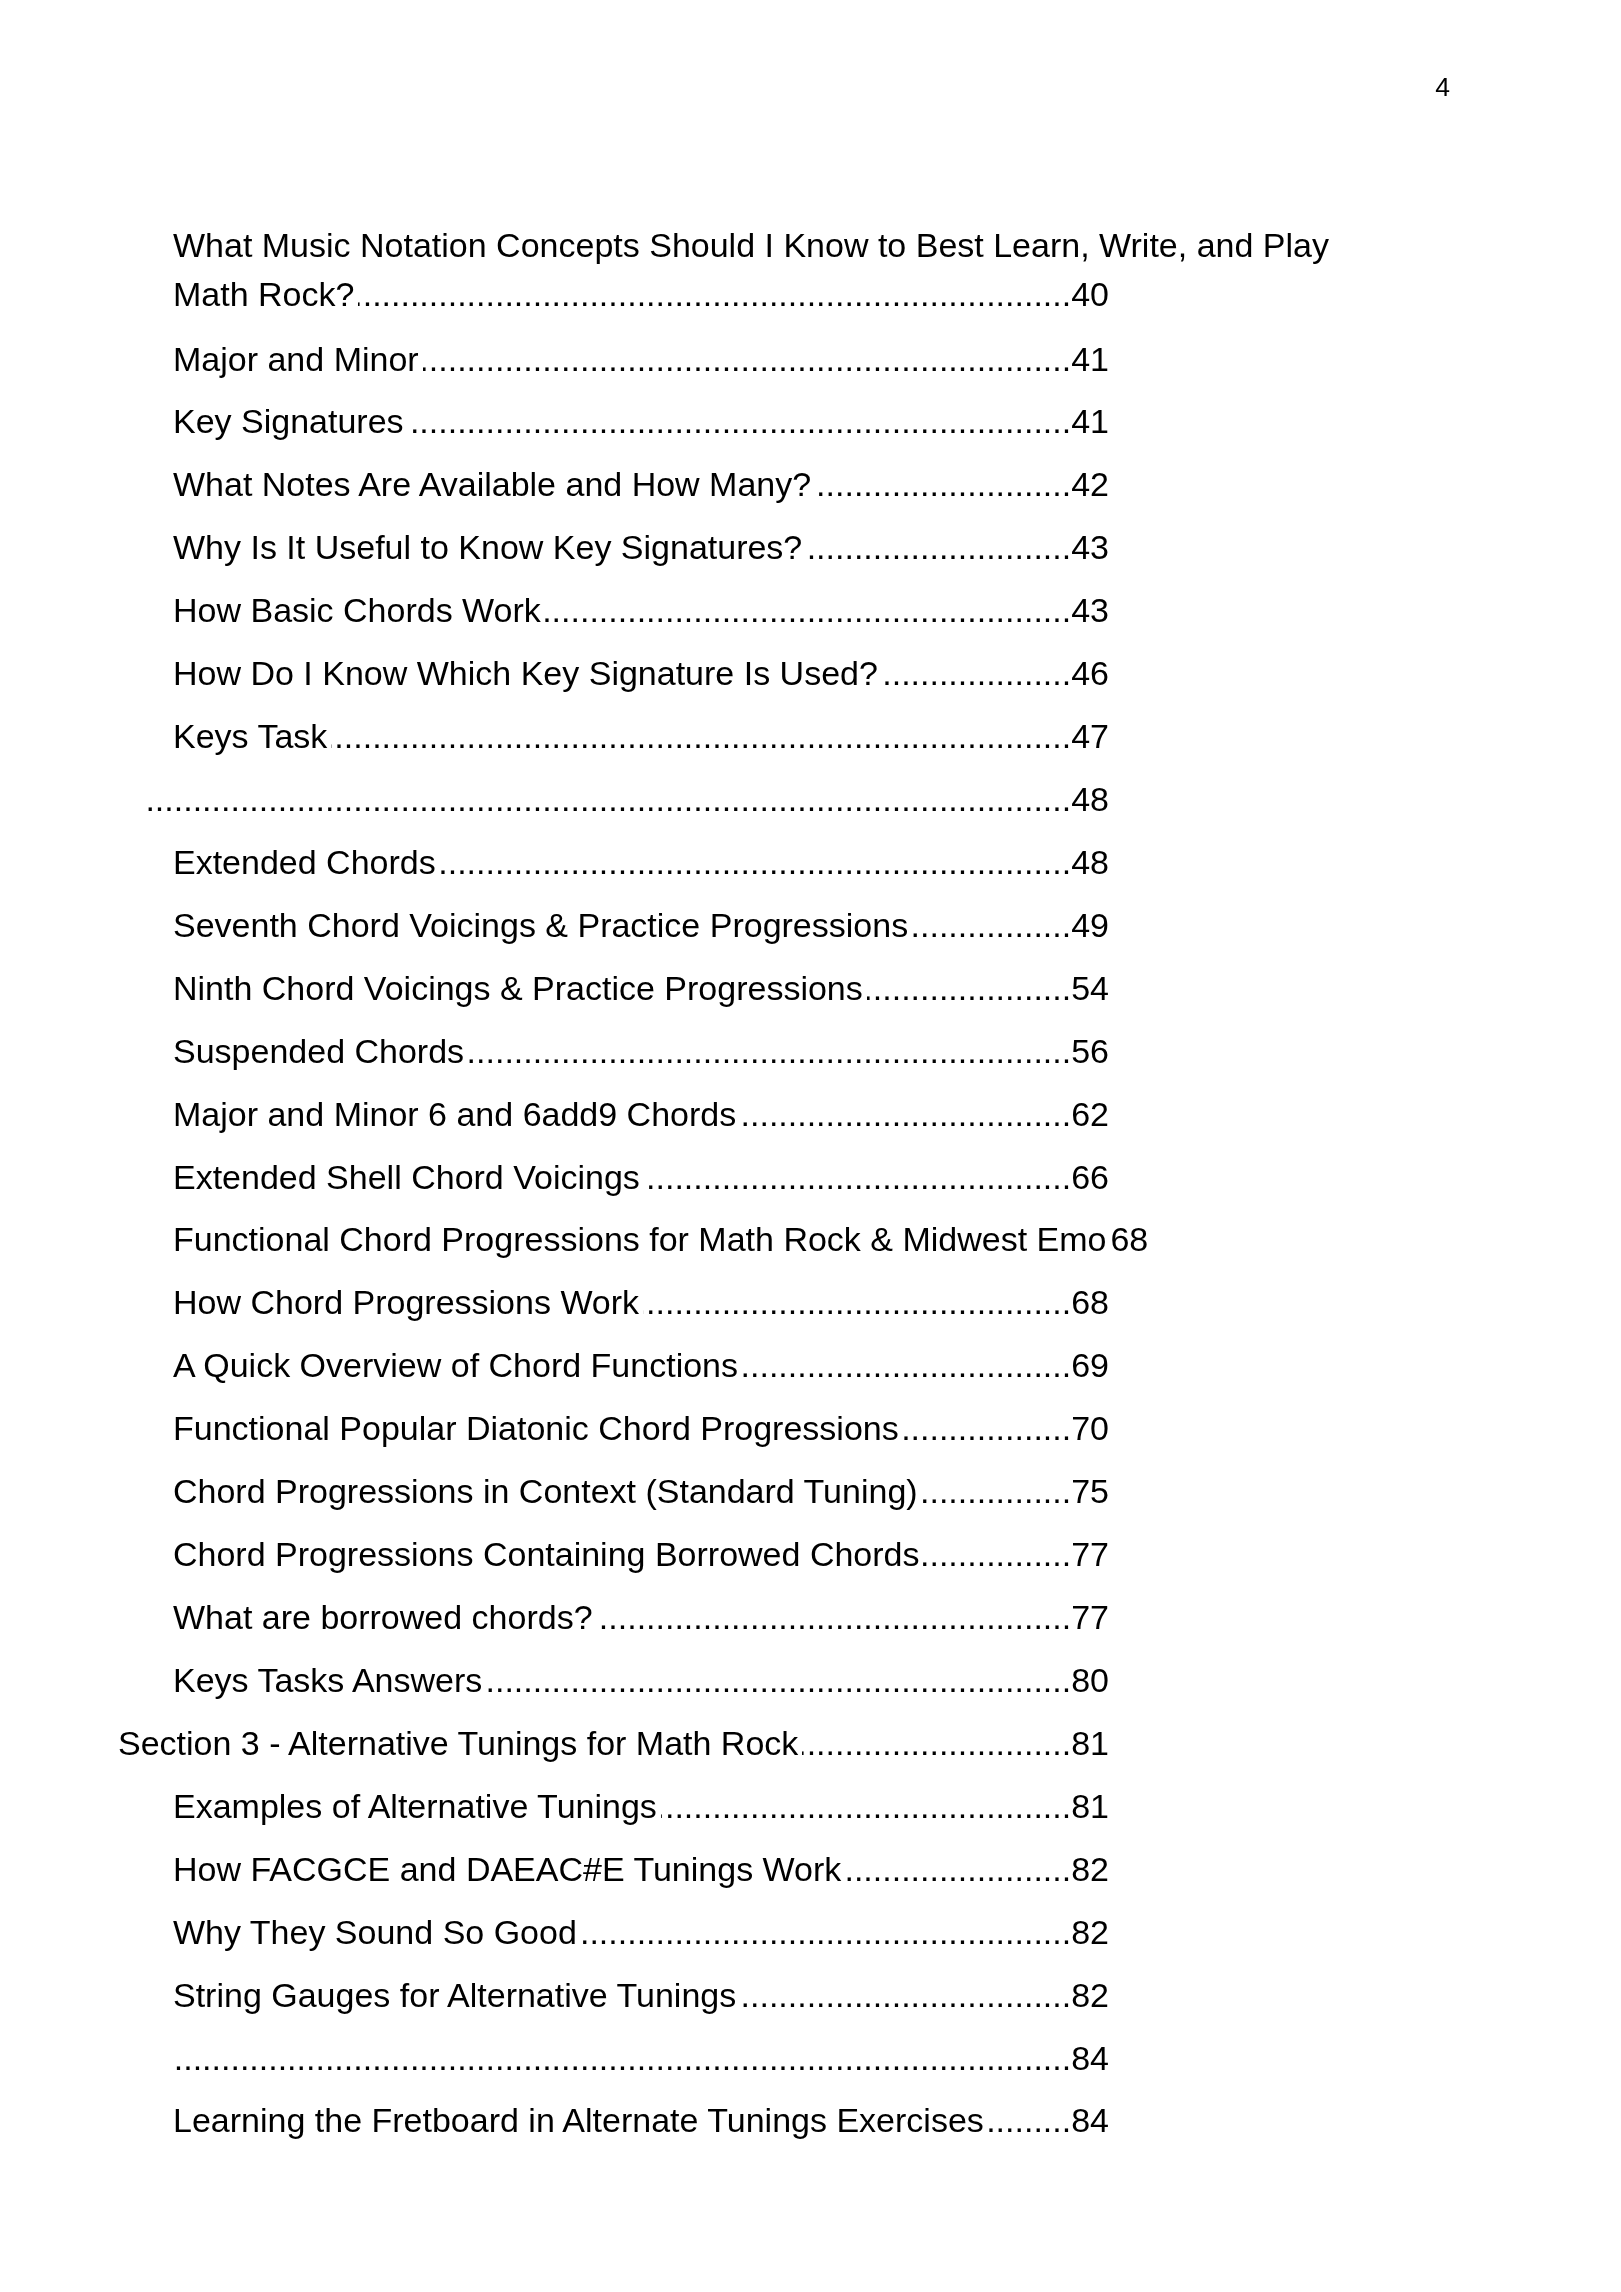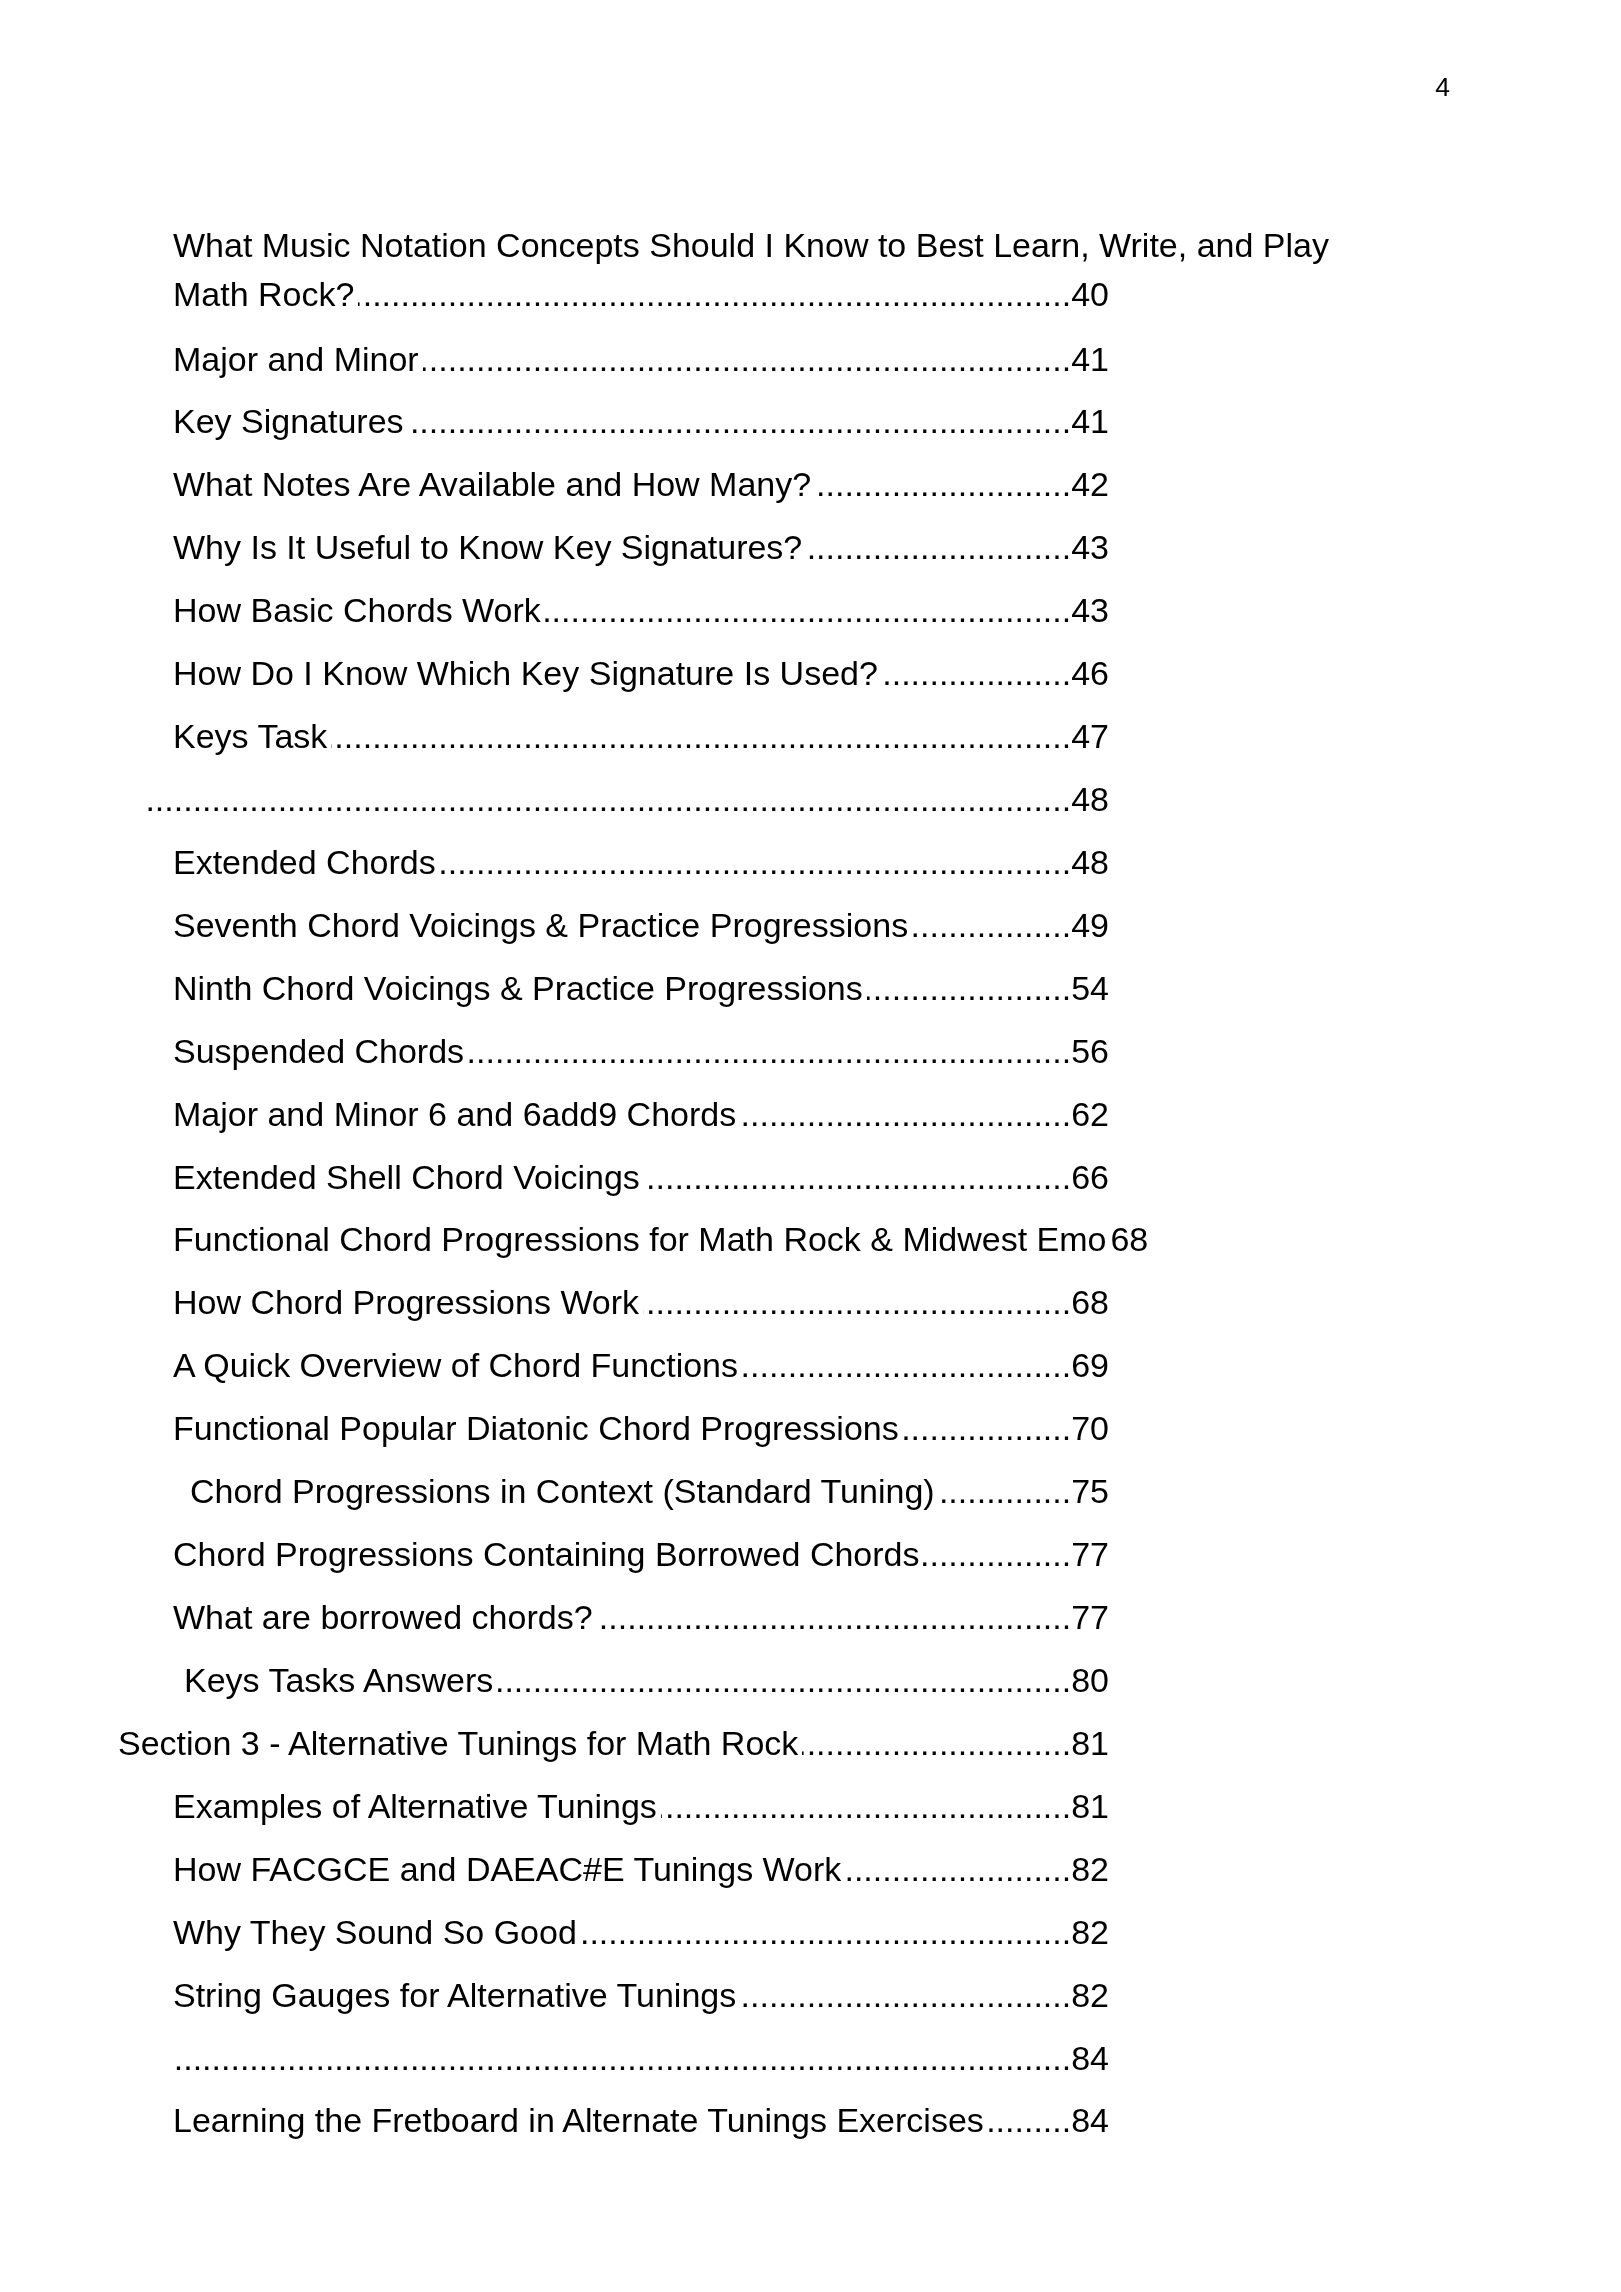--- a/index.html
+++ b/index.html
@@ -198,42 +198,42 @@
           <span class="page">69</span>
         </div>
       </div>
       <div class="entry level-3" style="top: 1389px;">
         <div class="line">
           <span class="title">Functional Popular Diatonic Chord Progressions</span>
           <span class="leader"></span>
           <span class="page">70</span>
         </div>
       </div>
-      <div class="entry level-3" style="top: 1452px; margin-left: 17px;">
+      <div class="entry level-3" style="top: 1452px;">
         <div class="line">
           <span class="title">Chord Progressions in Context (Standard Tuning)</span>
           <span class="leader"></span>
           <span class="page">75</span>
         </div>
       </div>
       <div class="entry level-3" style="top: 1515px;">
         <div class="line">
           <span class="title">Chord Progressions Containing Borrowed Chords</span>
           <span class="leader"></span>
           <span class="page">77</span>
         </div>
       </div>
       <div class="entry level-3" style="top: 1578px;">
         <div class="line">
           <span class="title">What are borrowed chords?</span>
           <span class="leader"></span>
           <span class="page">77</span>
         </div>
       </div>
-      <div class="entry level-3" style="top: 1641px; margin-left: 11px;">
+      <div class="entry level-3" style="top: 1641px;">
         <div class="line">
           <span class="title">Keys Tasks Answers</span>
           <span class="leader"></span>
           <span class="page">80</span>
         </div>
       </div>
       <div class="entry level-1" style="top: 1704px;">
         <div class="line">
           <span class="title">Section 3 - Alternative Tunings for Math Rock</span>
           <span class="leader"></span>

